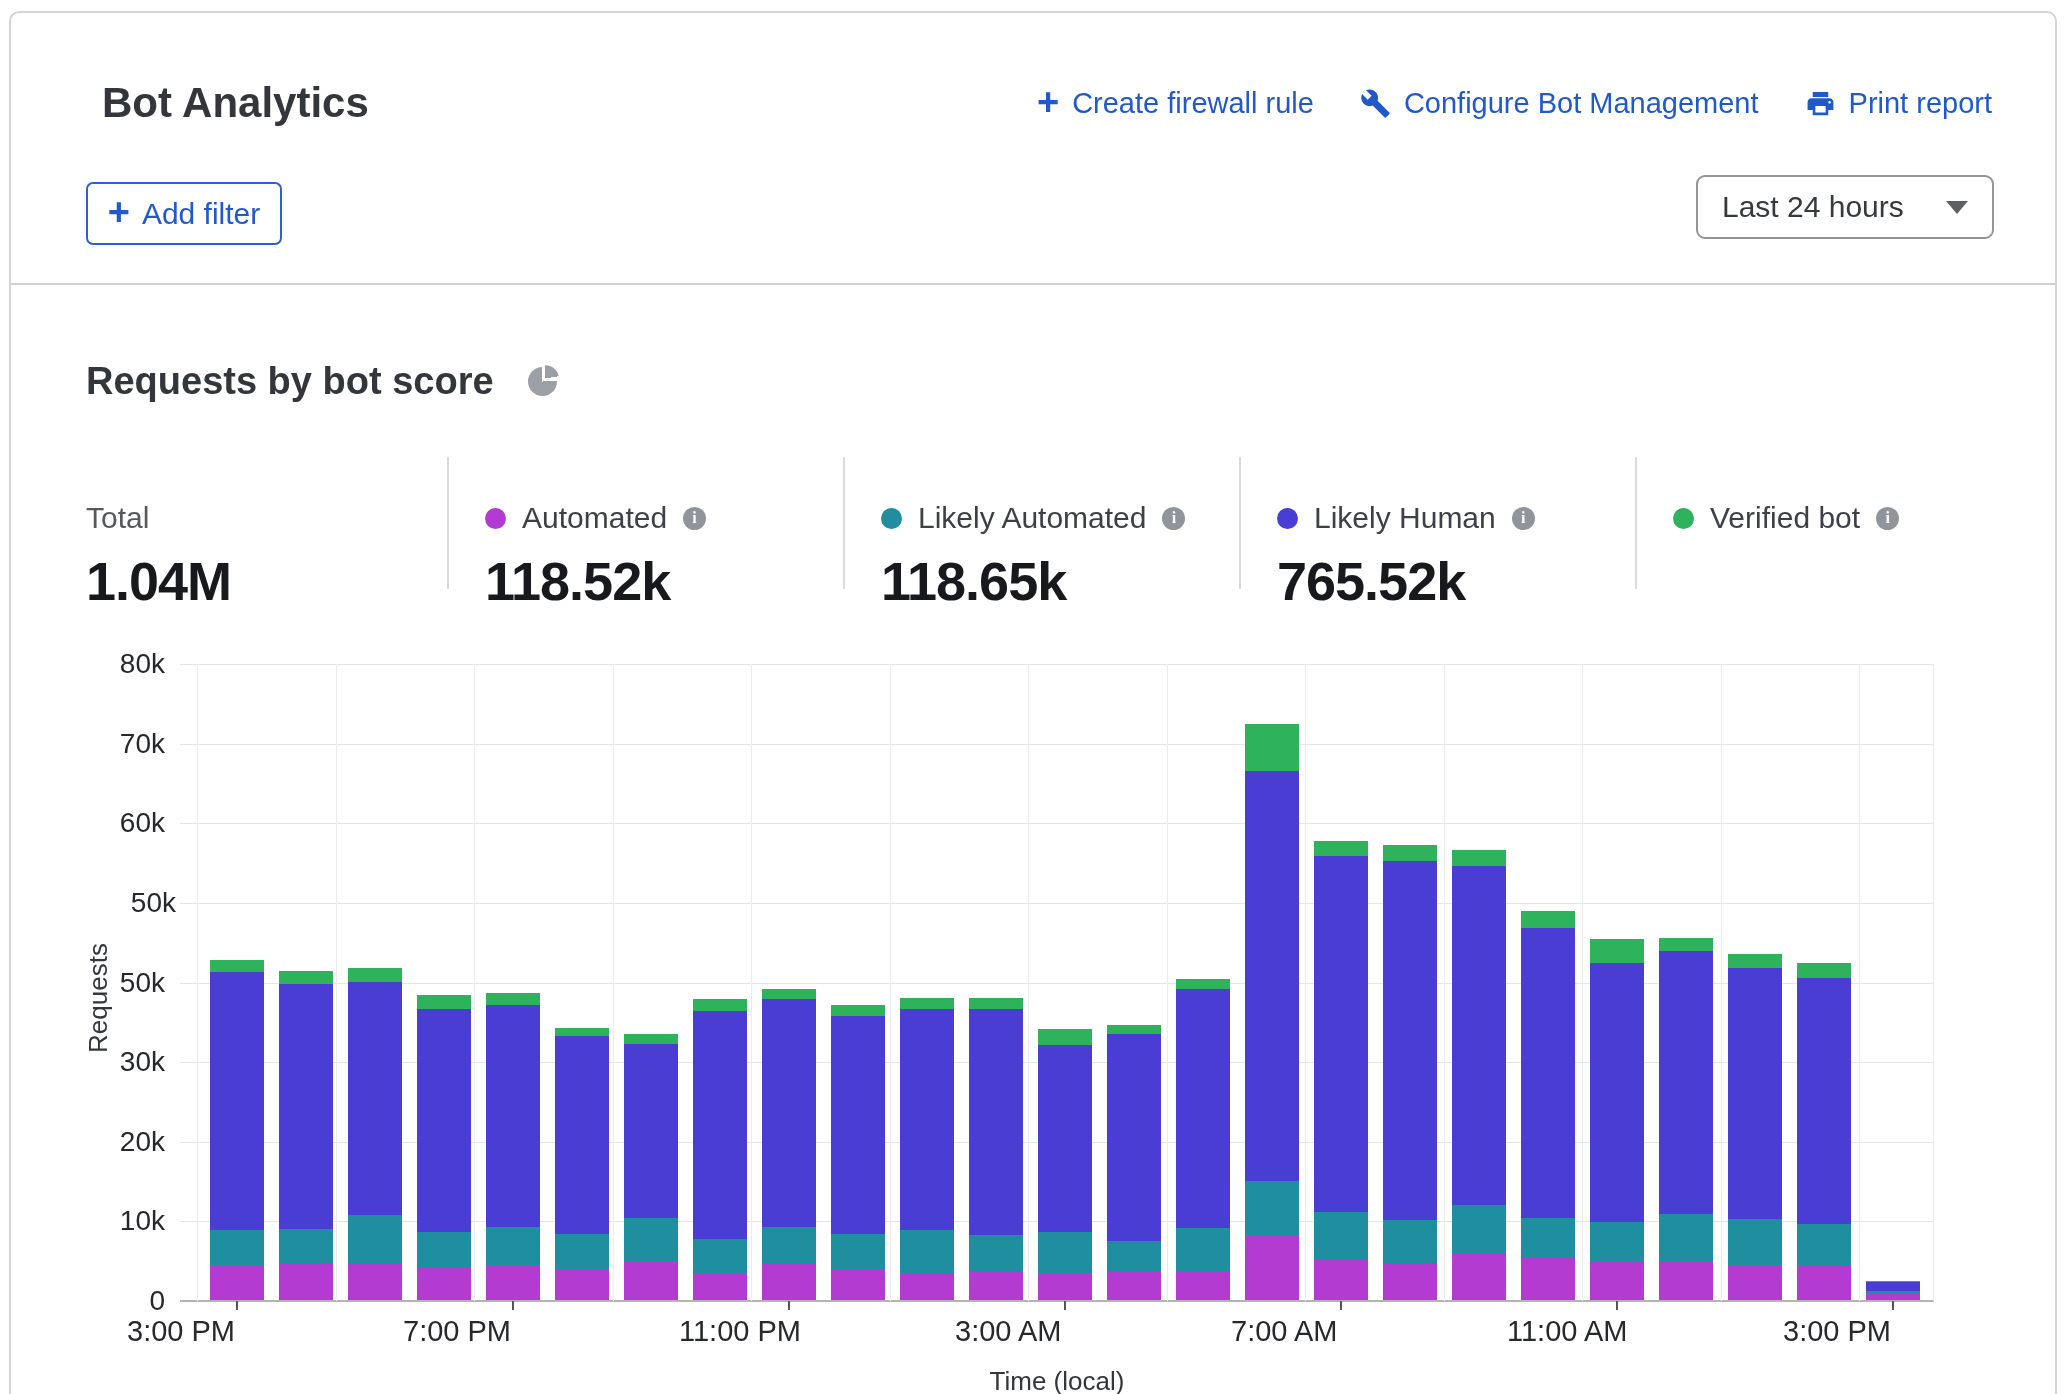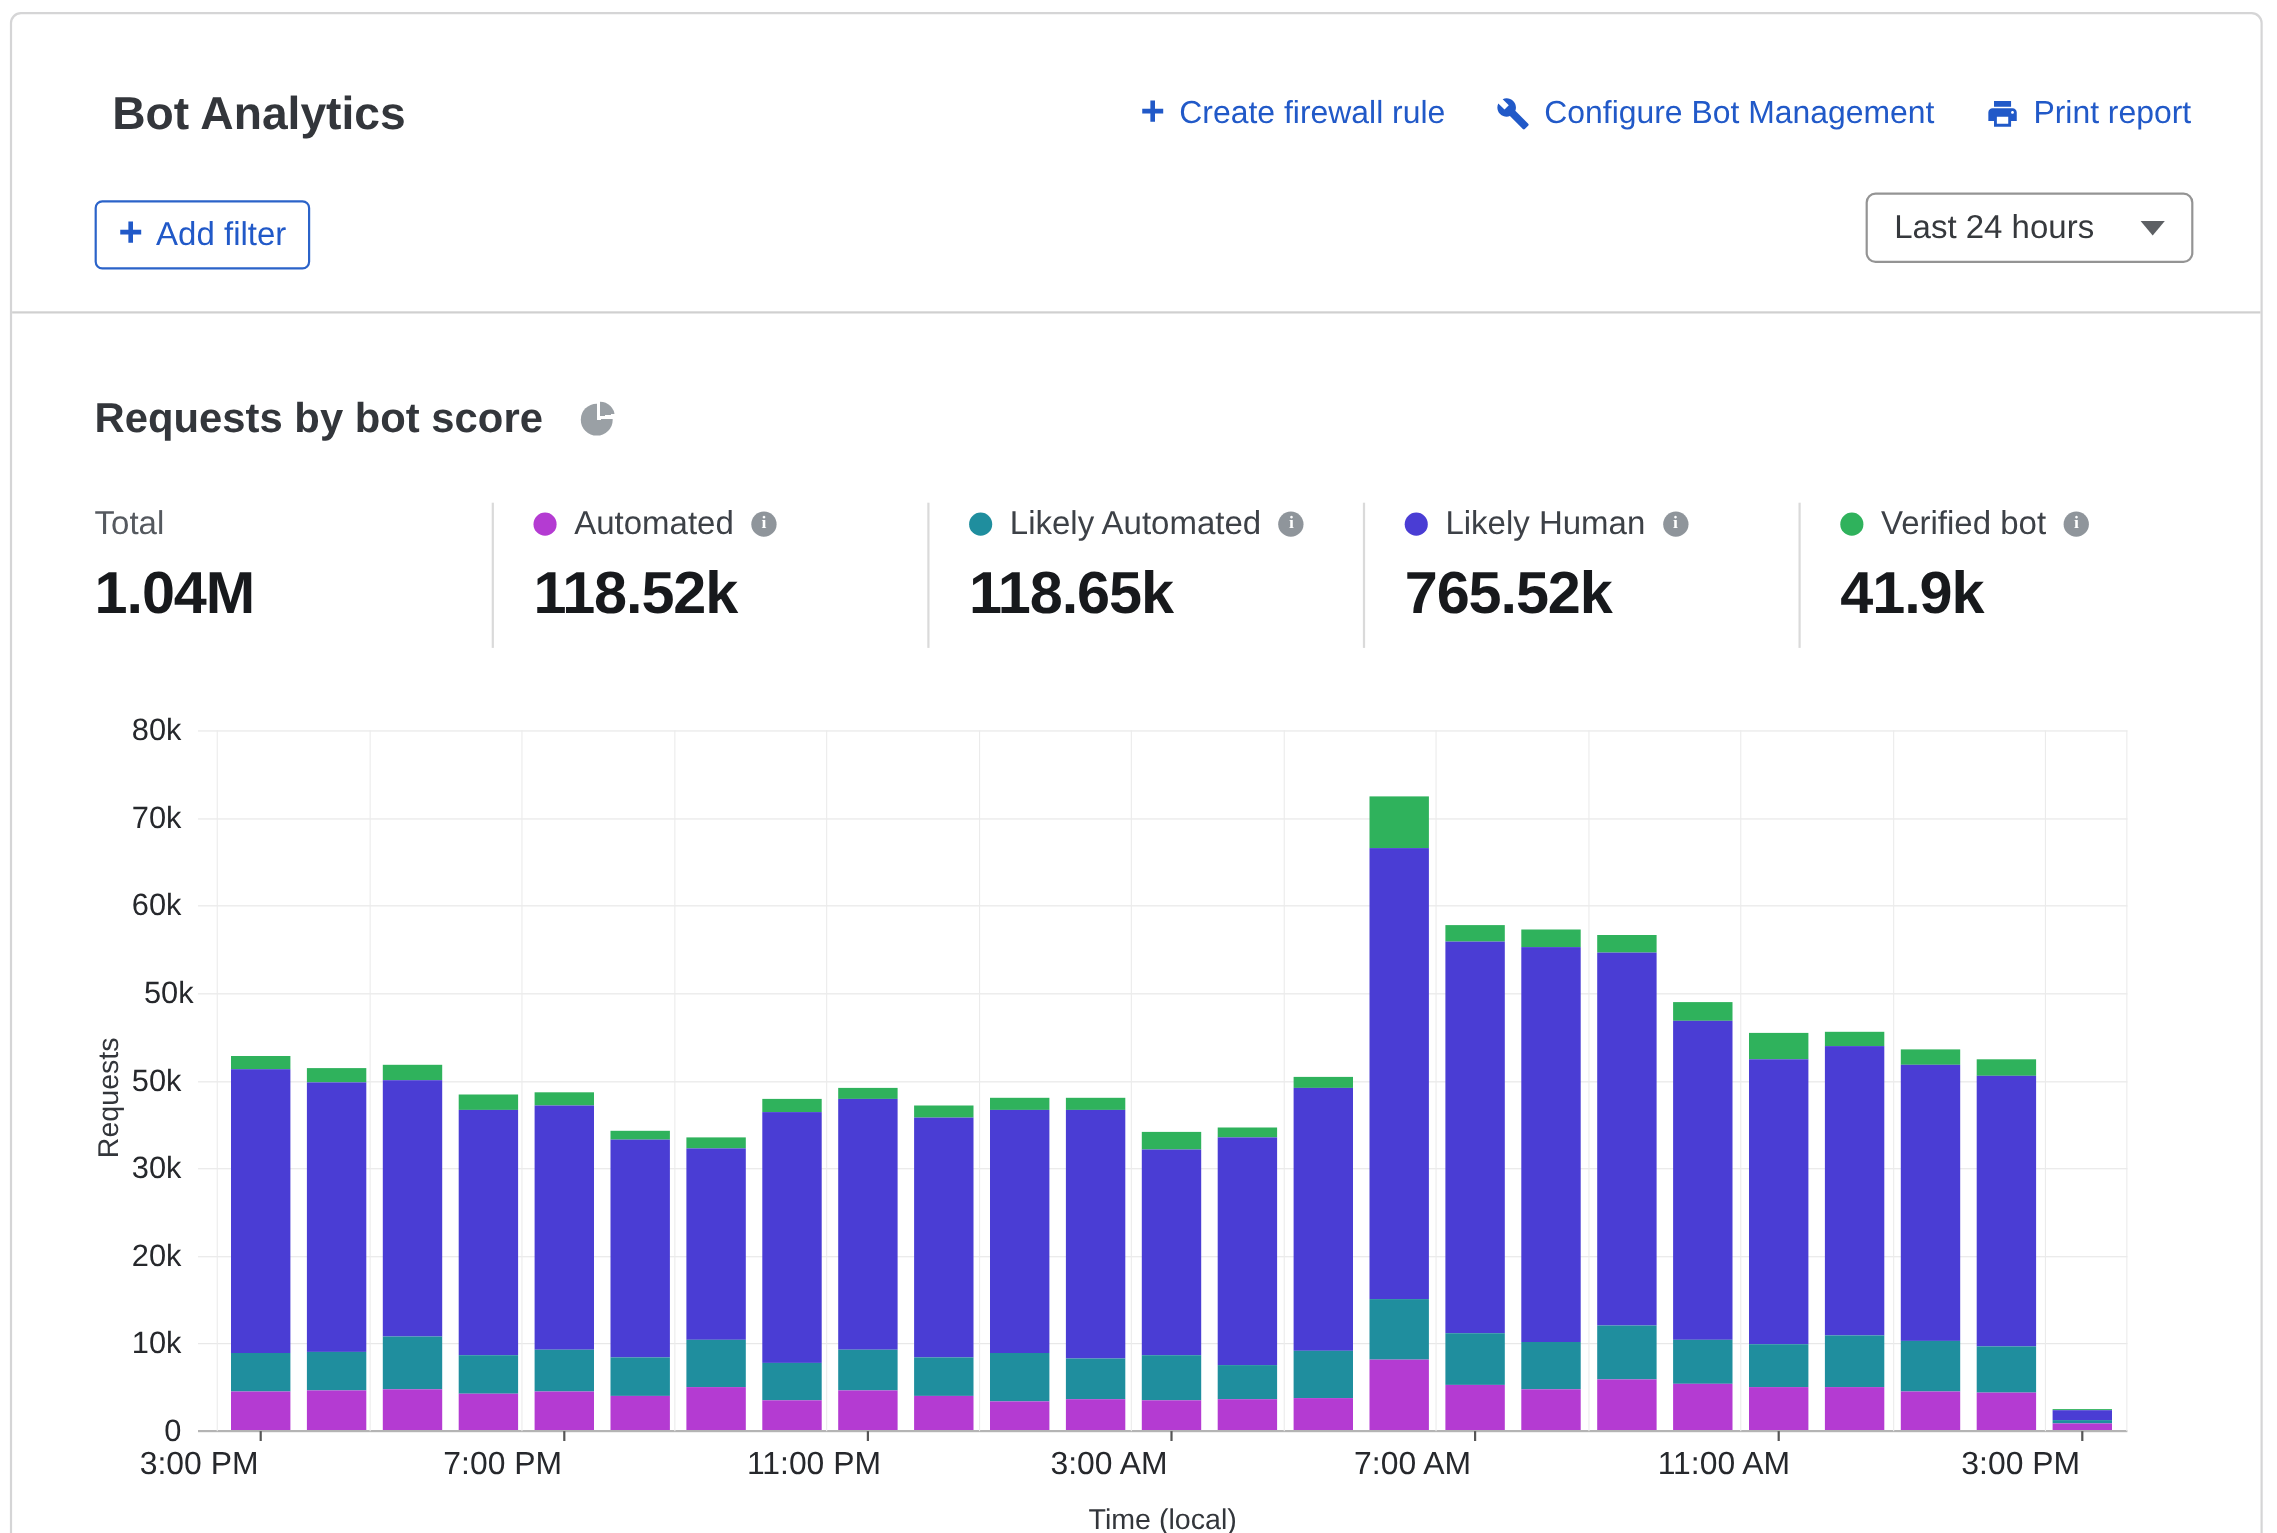--- a/index.html
+++ b/index.html
@@ -36,21 +36,21 @@
   .pie-main  { position:absolute; inset:0; border-radius:50%;
                background:conic-gradient(transparent 0 88deg, #9aa0a5 88deg 360deg); }
   .pie-slice { position:absolute; inset:0; border-radius:50%;
                background:conic-gradient(#9aa0a5 0 80deg, transparent 80deg 360deg);
                transform:translate(3px,-3px) scale(.92); }
 
   
   .stats-row { position:absolute; left:66px; top:444px; display:flex; }
   .stat-block { width:396px; border-left:2px solid #dadada; padding-left:36px; height:132px; }
   .stat-block.first { width:370px; border-left:none; padding-left:9px; }
-  .stat-label-row { display:flex; align-items:center; gap:16px; height:38px; }
+  .stat-label-row { display:flex; align-items:center; gap:16px; height:38px;margin-top:42px; }
   .stat-dot { width:21px; height:21px; border-radius:50%; flex:none; }
   .stat-label { font-size:30px; color:#3d4147; }
   .stat-label.muted { color:#55595f; }
   .info-icon { width:23px; height:23px; border-radius:50%; background:#8f959b; color:#fff;
                font-size:16px; font-weight:700; display:flex; align-items:center; justify-content:center;
                font-family:"Liberation Serif","DejaVu Serif",serif; cursor:pointer; }
   .stat-value { margin-top:13px; font-size:54px; font-weight:700; color:#17191c; letter-spacing:-1px; }
 
   
   .chart-root { position:absolute; left:0; top:651px; width:2048px; height:760px; }
@@ -152,21 +152,20 @@
       </div>
       <div class="stat-value">765.52k</div>
     </div>
 
     <div class="stat-block">
       <div class="stat-label-row">
         <span class="stat-dot" style="background: rgb(47, 178, 92);"></span>
         <span class="stat-label">Verified bot</span>
         <span class="info-icon">i</span>
       </div>
-      <div class="stat-value">41.9k</div>
     </div>
   </div>
 
   <div class="chart-root">
     <div class="y-axis-title">Requests</div>
     <div class="plot" id="plot">
       <div class="x-axis-line"></div>
     <div class="hgrid" style="top: 0px;"></div>
         <div class="hgrid" style="top: 79.625px;"></div>
         <div class="hgrid" style="top: 159.25px;"></div>

